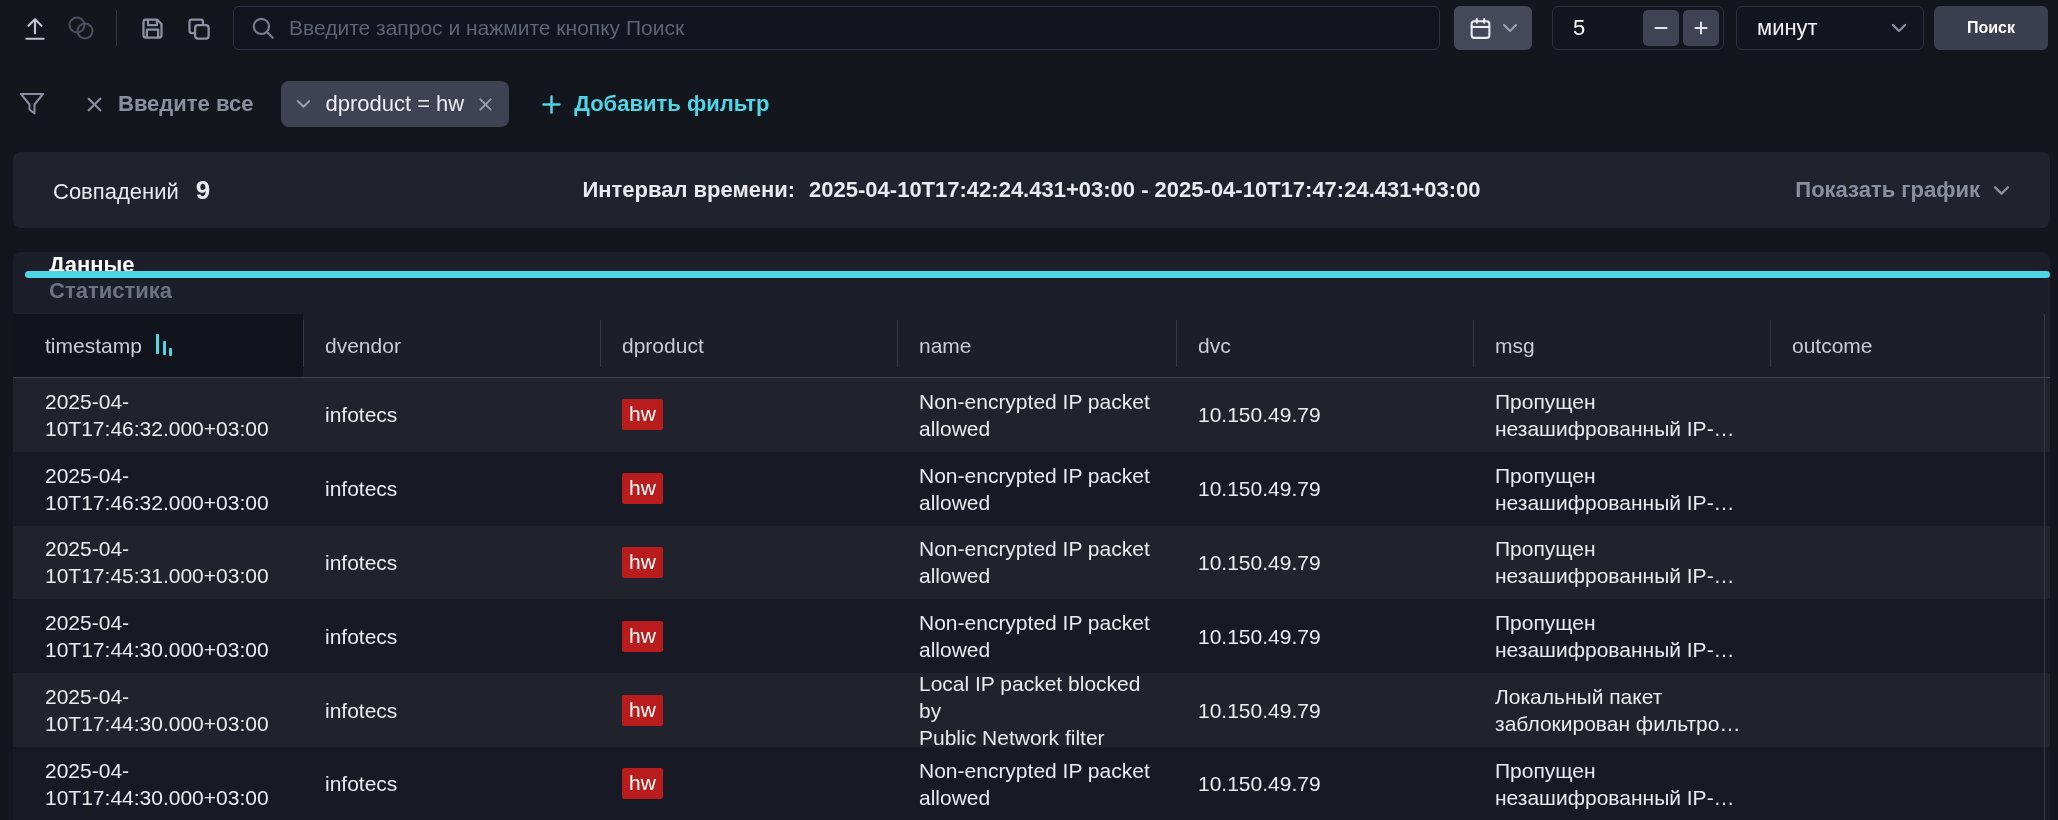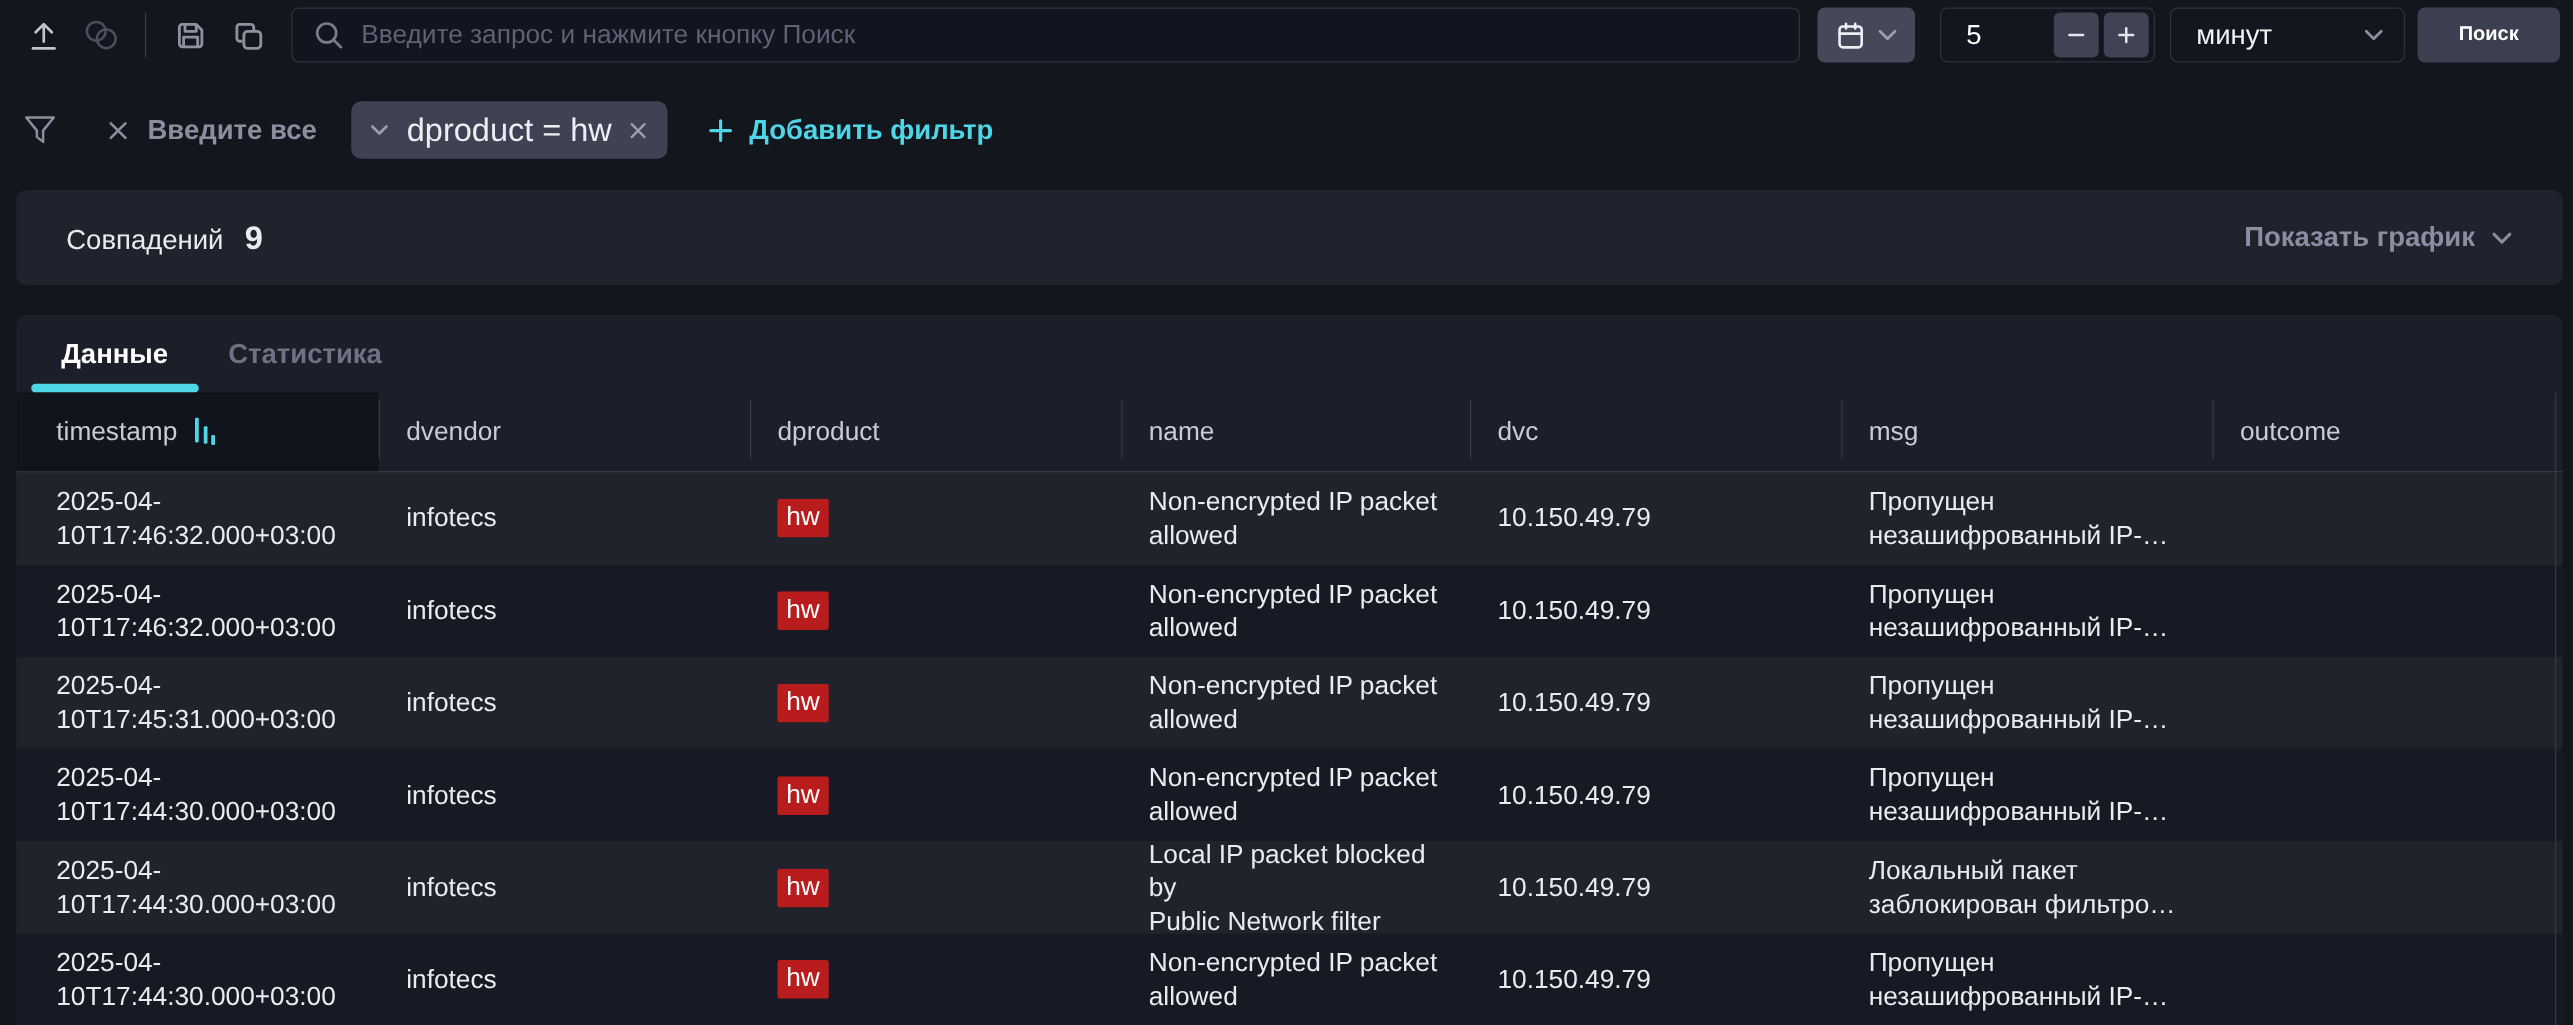--- a/index.html
+++ b/index.html
@@ -63,21 +63,21 @@
   
   .filterbar { height:84px; display:flex; align-items:center; padding:20px 14px 0 16px; }
   .funnel-wrap { color:#8a8fa0; margin-left:2px; }
   .reset-all {
     margin-left:40px; display:flex; align-items:center; gap:15px;
     color:#8a8fa0; font-size:22px; font-weight:600; cursor:pointer; background:none; border:none; font-family:inherit;
   }
   .chip {
     margin-left:28px; height:46px; background:#3e4253; border-radius:8px;
     display:flex; align-items:center; gap:14px; padding:0 16px 0 15px;
-    font-size:26px; color:#eceef3; cursor:pointer;
+    font-size:22px; color:#eceef3; cursor:pointer;
   }
   .chip .muted { color:#9aa0ae; display:flex; }
   .add-filter {
     margin-left:32px; display:flex; align-items:center; gap:12px;
     color:#4ed5e6; font-size:22px; font-weight:700; cursor:pointer; background:none; border:none; font-family:inherit;
   }
 
   
   .summary {
     margin:16px 8px 0 13px; height:76px; background:#20232e; border-radius:8px;
@@ -94,21 +94,21 @@
   .show-chart {
     margin-left:auto; display:flex; align-items:center; gap:13px;
     color:#8a8fa0; font-size:22px; font-weight:600; cursor:pointer; background:none; border:none; font-family:inherit;
   }
 
   
   .main {
     margin:24px 8px 0 13px; height:568px; background:#1c1f29;
     border-radius:8px 8px 0 0; position:relative; overflow:hidden;
   }
-  .tabs { display:flex; height:62px; padding-left:12px; }
+  .tabs { display:flex; height:62px; padding-left:12px;flex-direction:column; }
   .tab {
     position:relative; display:flex; align-items:center; padding:0 24px;
     font-size:22px; font-weight:700; cursor:pointer; background:none; border:none; font-family:inherit;
   }
   .tab.active { color:#ffffff; }
   .tab.active::after {
     content:''; position:absolute; left:0; right:0; bottom:0; height:7px;
     border-radius:4px; background:#4fd6e6;
   }
   .tab.inactive { color:#6d7284; }
@@ -271,20 +271,24 @@
     </span>
     <span>Добавить фильтр</span>
   </button>
 </div>
 
 <div class="summary">
   <div class="matches">
     <span>Совпадений</span>
     <span class="cnt">9</span>
   </div>
+  <div class="interval">
+    <span class="lbl">Интервал времени:</span>
+    <span class="rng">2025-04-10T17:42:24.431+03:00 - 2025-04-10T17:47:24.431+03:00</span>
+  </div>
   <button class="show-chart">
     <span>Показать график</span>
     <span>
       <svg width="17" height="11" viewBox="0 0 16 10" fill="none" stroke="currentColor" stroke-width="2.2" stroke-linecap="round" stroke-linejoin="round">
           <path d="M2 2 L8 8 L14 2"></path>
         </svg>
     </span>
   </button>
 </div>
 

